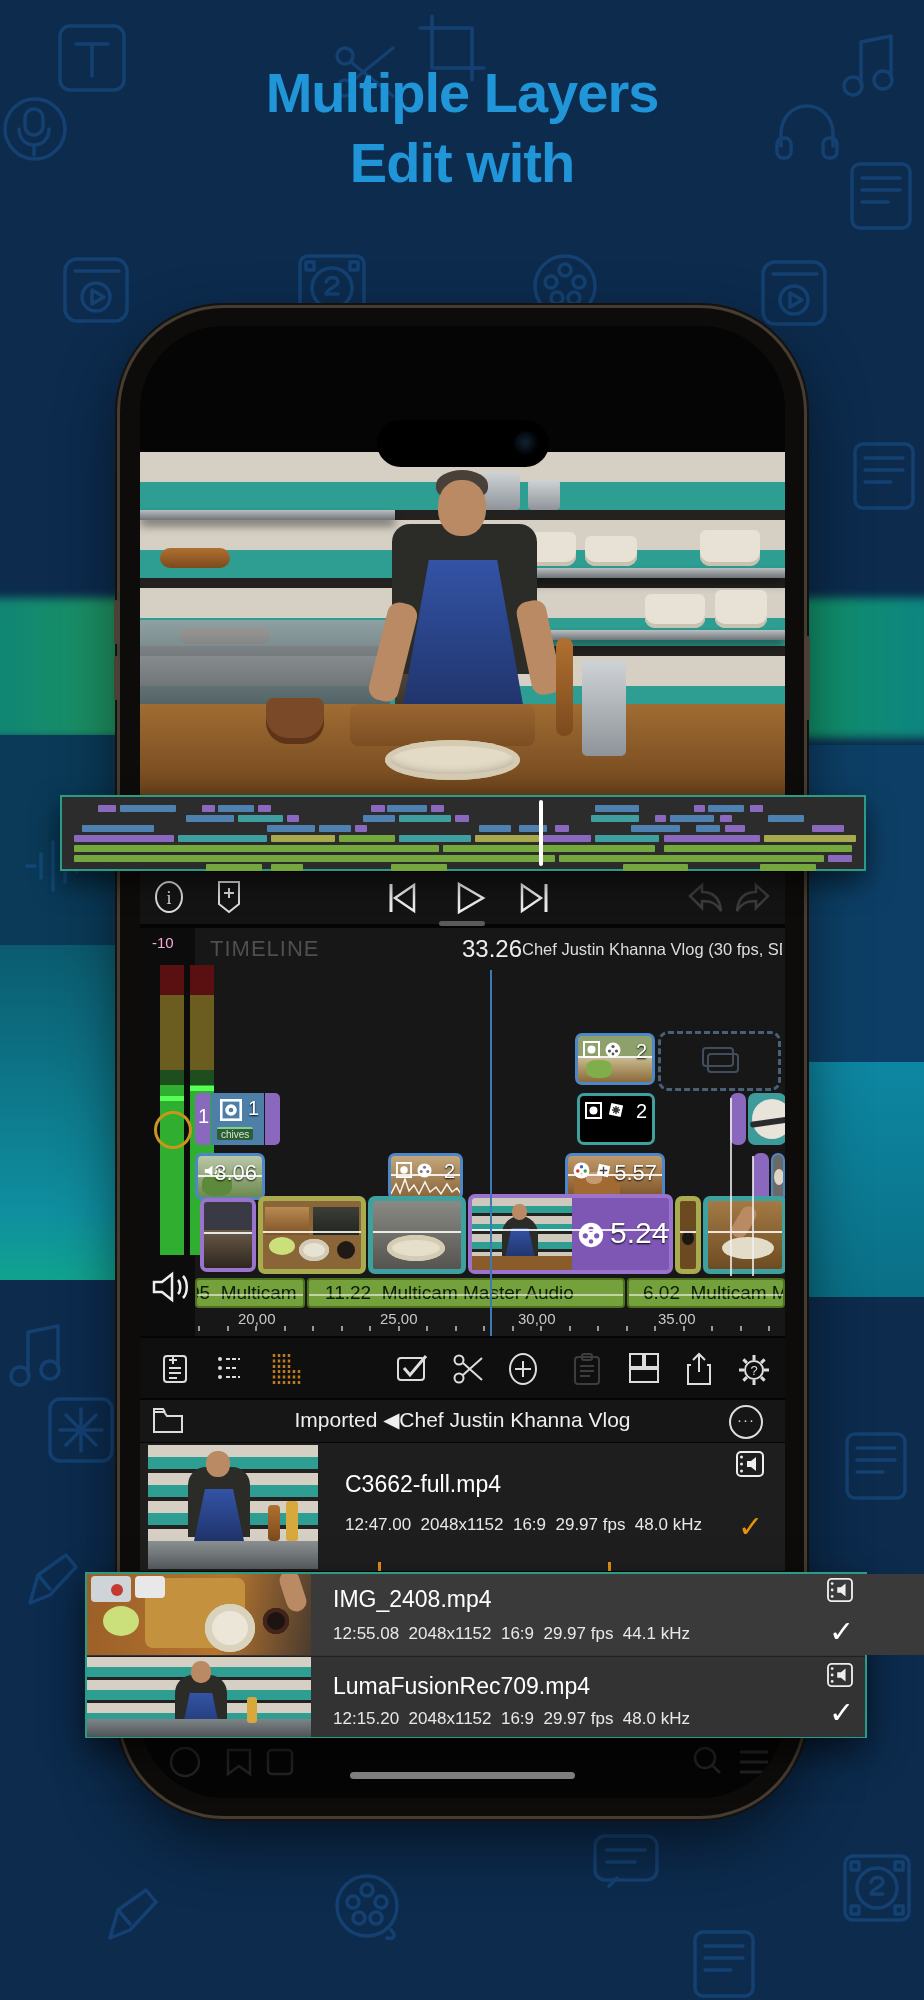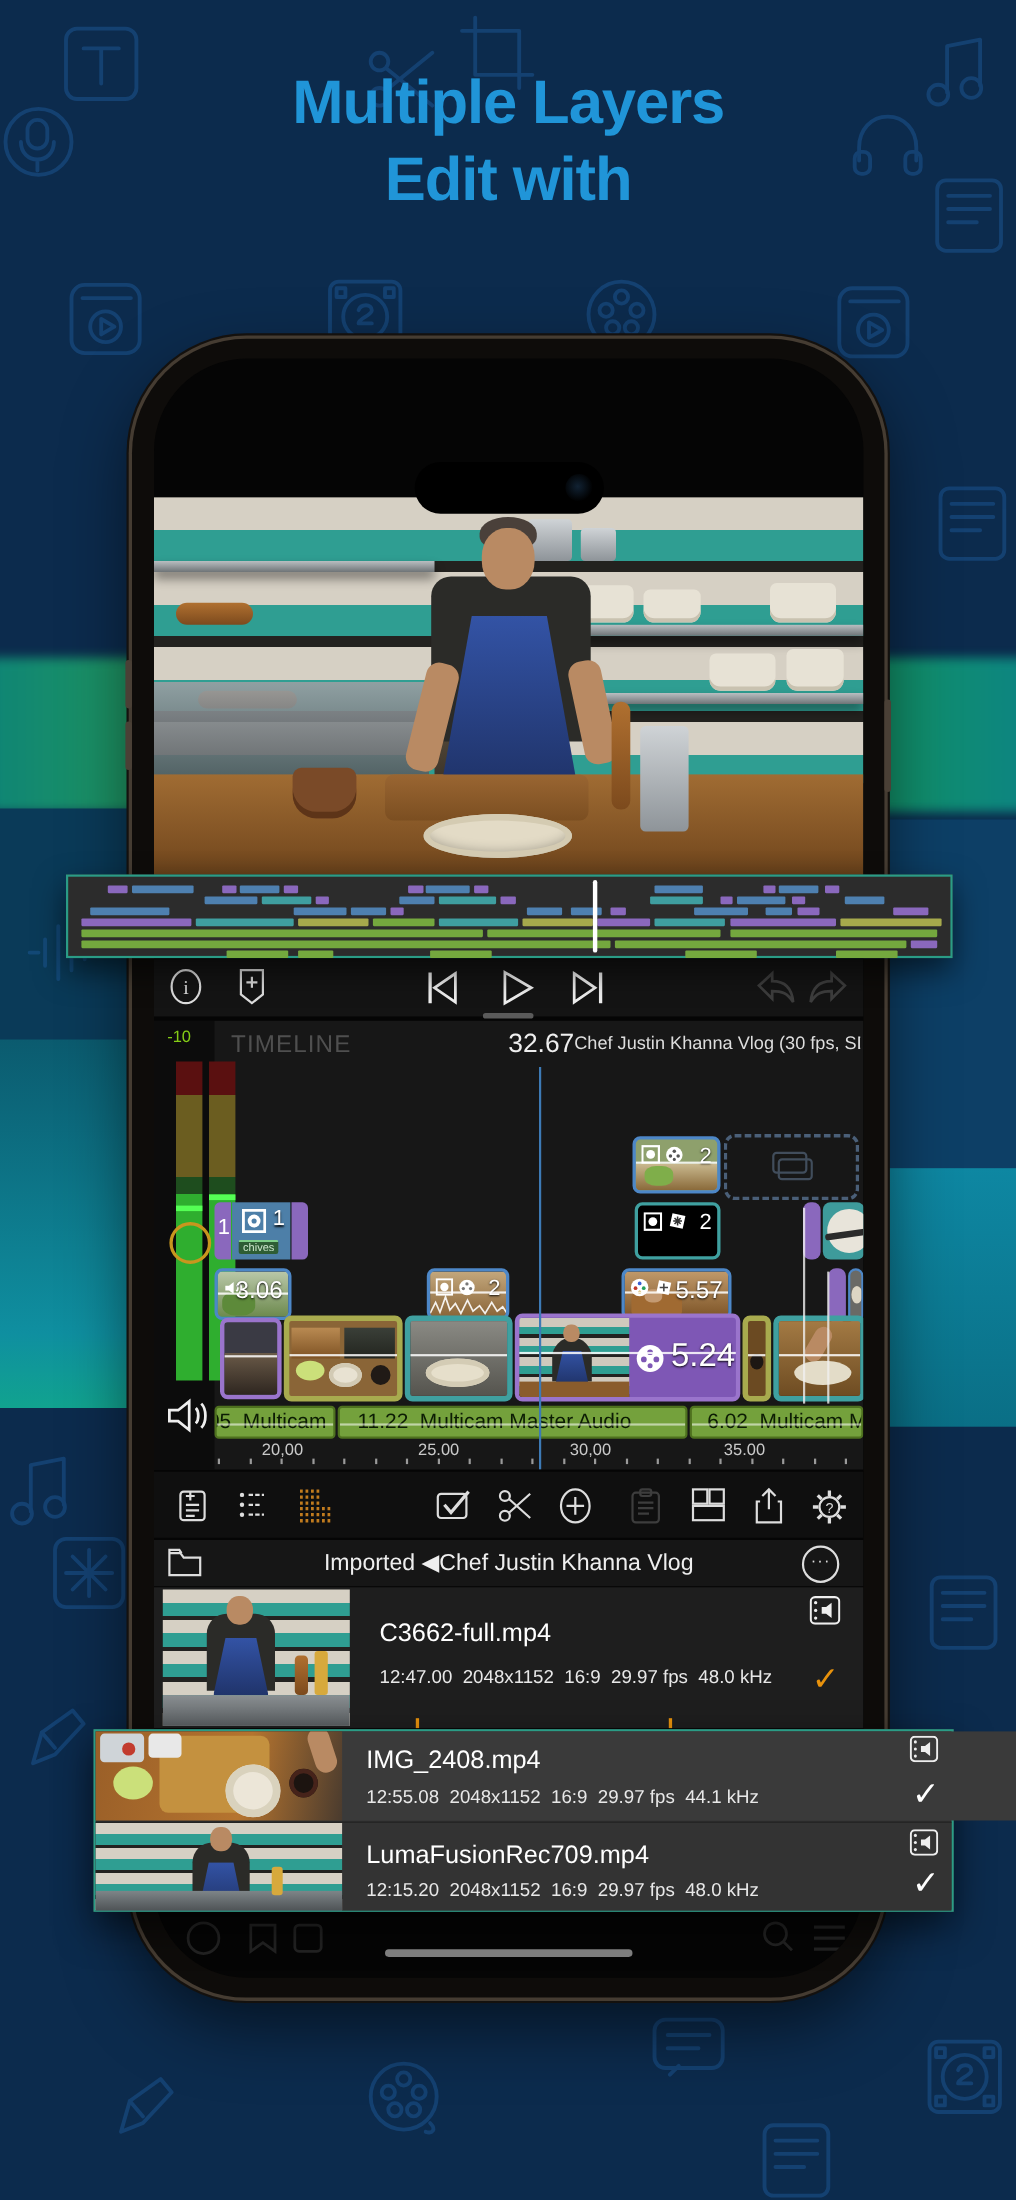--- a/index.html
+++ b/index.html
@@ -56,21 +56,21 @@
   .transport{position:absolute;left:140px;top:872px;width:645px;height:52px;background:#141414;}
   .tico{position:absolute;top:8px;}
   .handle{position:absolute;left:439px;top:921px;width:46px;height:5px;border-radius:3px;background:#5a5a5a;}
 
   
   .tl{position:absolute;left:140px;top:928px;width:645px;height:408px;background:#171717;overflow:hidden;}
   .tl-label{position:absolute;left:70px;top:8px;color:#4f4f4f;font-size:22px;letter-spacing:1px;}
   .tl-dur{position:absolute;left:322px;top:7px;color:#eee;font-size:24px;}
   .tl-proj{position:absolute;left:382px;top:12px;color:#ddd;font-size:16.5px;width:260px;white-space:nowrap;overflow:hidden;}
   .meters{position:absolute;left:0;top:0;width:55px;height:100%;background:#0c0c0c;}
-  .mlabel{position:absolute;left:12px;top:6px;color:#84cc16;font-size:15px;}
+  .mlabel{position:absolute;left:12px;top:6px;color:#f9a8d4;font-size:15px;}
   .mbar{position:absolute;top:37px;width:24px;height:290px;
         background:linear-gradient(#5a1010 0 30px,#6b5d20 30px 105px,#1e4d1e 105px 120px,#2fae2f 120px 100%);}
   .mpeak{position:absolute;width:24px;height:5px;background:#55ff55;}
   .mknob{position:absolute;left:14px;top:183px;width:32px;height:32px;border:3px solid #c8961e;border-radius:50%;}
   .clip{position:absolute;box-sizing:border-box;border-radius:7px;overflow:hidden;color:#fff;}
   .clip .lab{position:absolute;right:5px;top:4px;font-size:24px;color:#fff;text-shadow:0 1px 2px #000;}
   .clip .lab-sm{font-size:20px;}
   .clip .icons{position:absolute;left:5px;top:5px;display:flex;gap:5px;align-items:center;}
   .hline{position:absolute;left:0;right:0;height:2px;background:rgba(255,255,255,.85);}
   .chip{position:absolute;left:6px;bottom:5px;background:#2e5d35;border-top:2px solid #7fd08a;
@@ -358,21 +358,21 @@
     <span class="tico" style="left:594px;">
       <svg width="42" height="38" viewBox="0 0 42 38">
             <path d="M34 16 22 5v7C10 12 4 19 3 31c5-8 10-10 19-10v7z" fill="none" stroke="#3d3d3d" stroke-width="2.5"></path>
           </svg>
     </span>
   </div>
   <div class="handle" style="left:299px;top:595px;"></div>
 
   <div class="tl" style="left:0;top:602px;">
     <div class="tl-label">TIMELINE</div>
-    <div class="tl-dur">32.67</div>
+    <div class="tl-dur">33.26</div>
     <div class="tl-proj">Chef Justin Khanna Vlog (30 fps, SDR…</div>
 
     <div class="meters">
       <div class="mlabel">-10</div>
       <div class="mbar" style="left:20px;"></div>
       <div class="mbar" style="left:50px;"></div>
       <div class="mpeak" style="left:20px;top:168px;"></div>
       <div class="mpeak" style="left:50px;top:158px;"></div>
       <div class="mknob"></div>
       <span style="position:absolute;left:10px;top:340px;">

